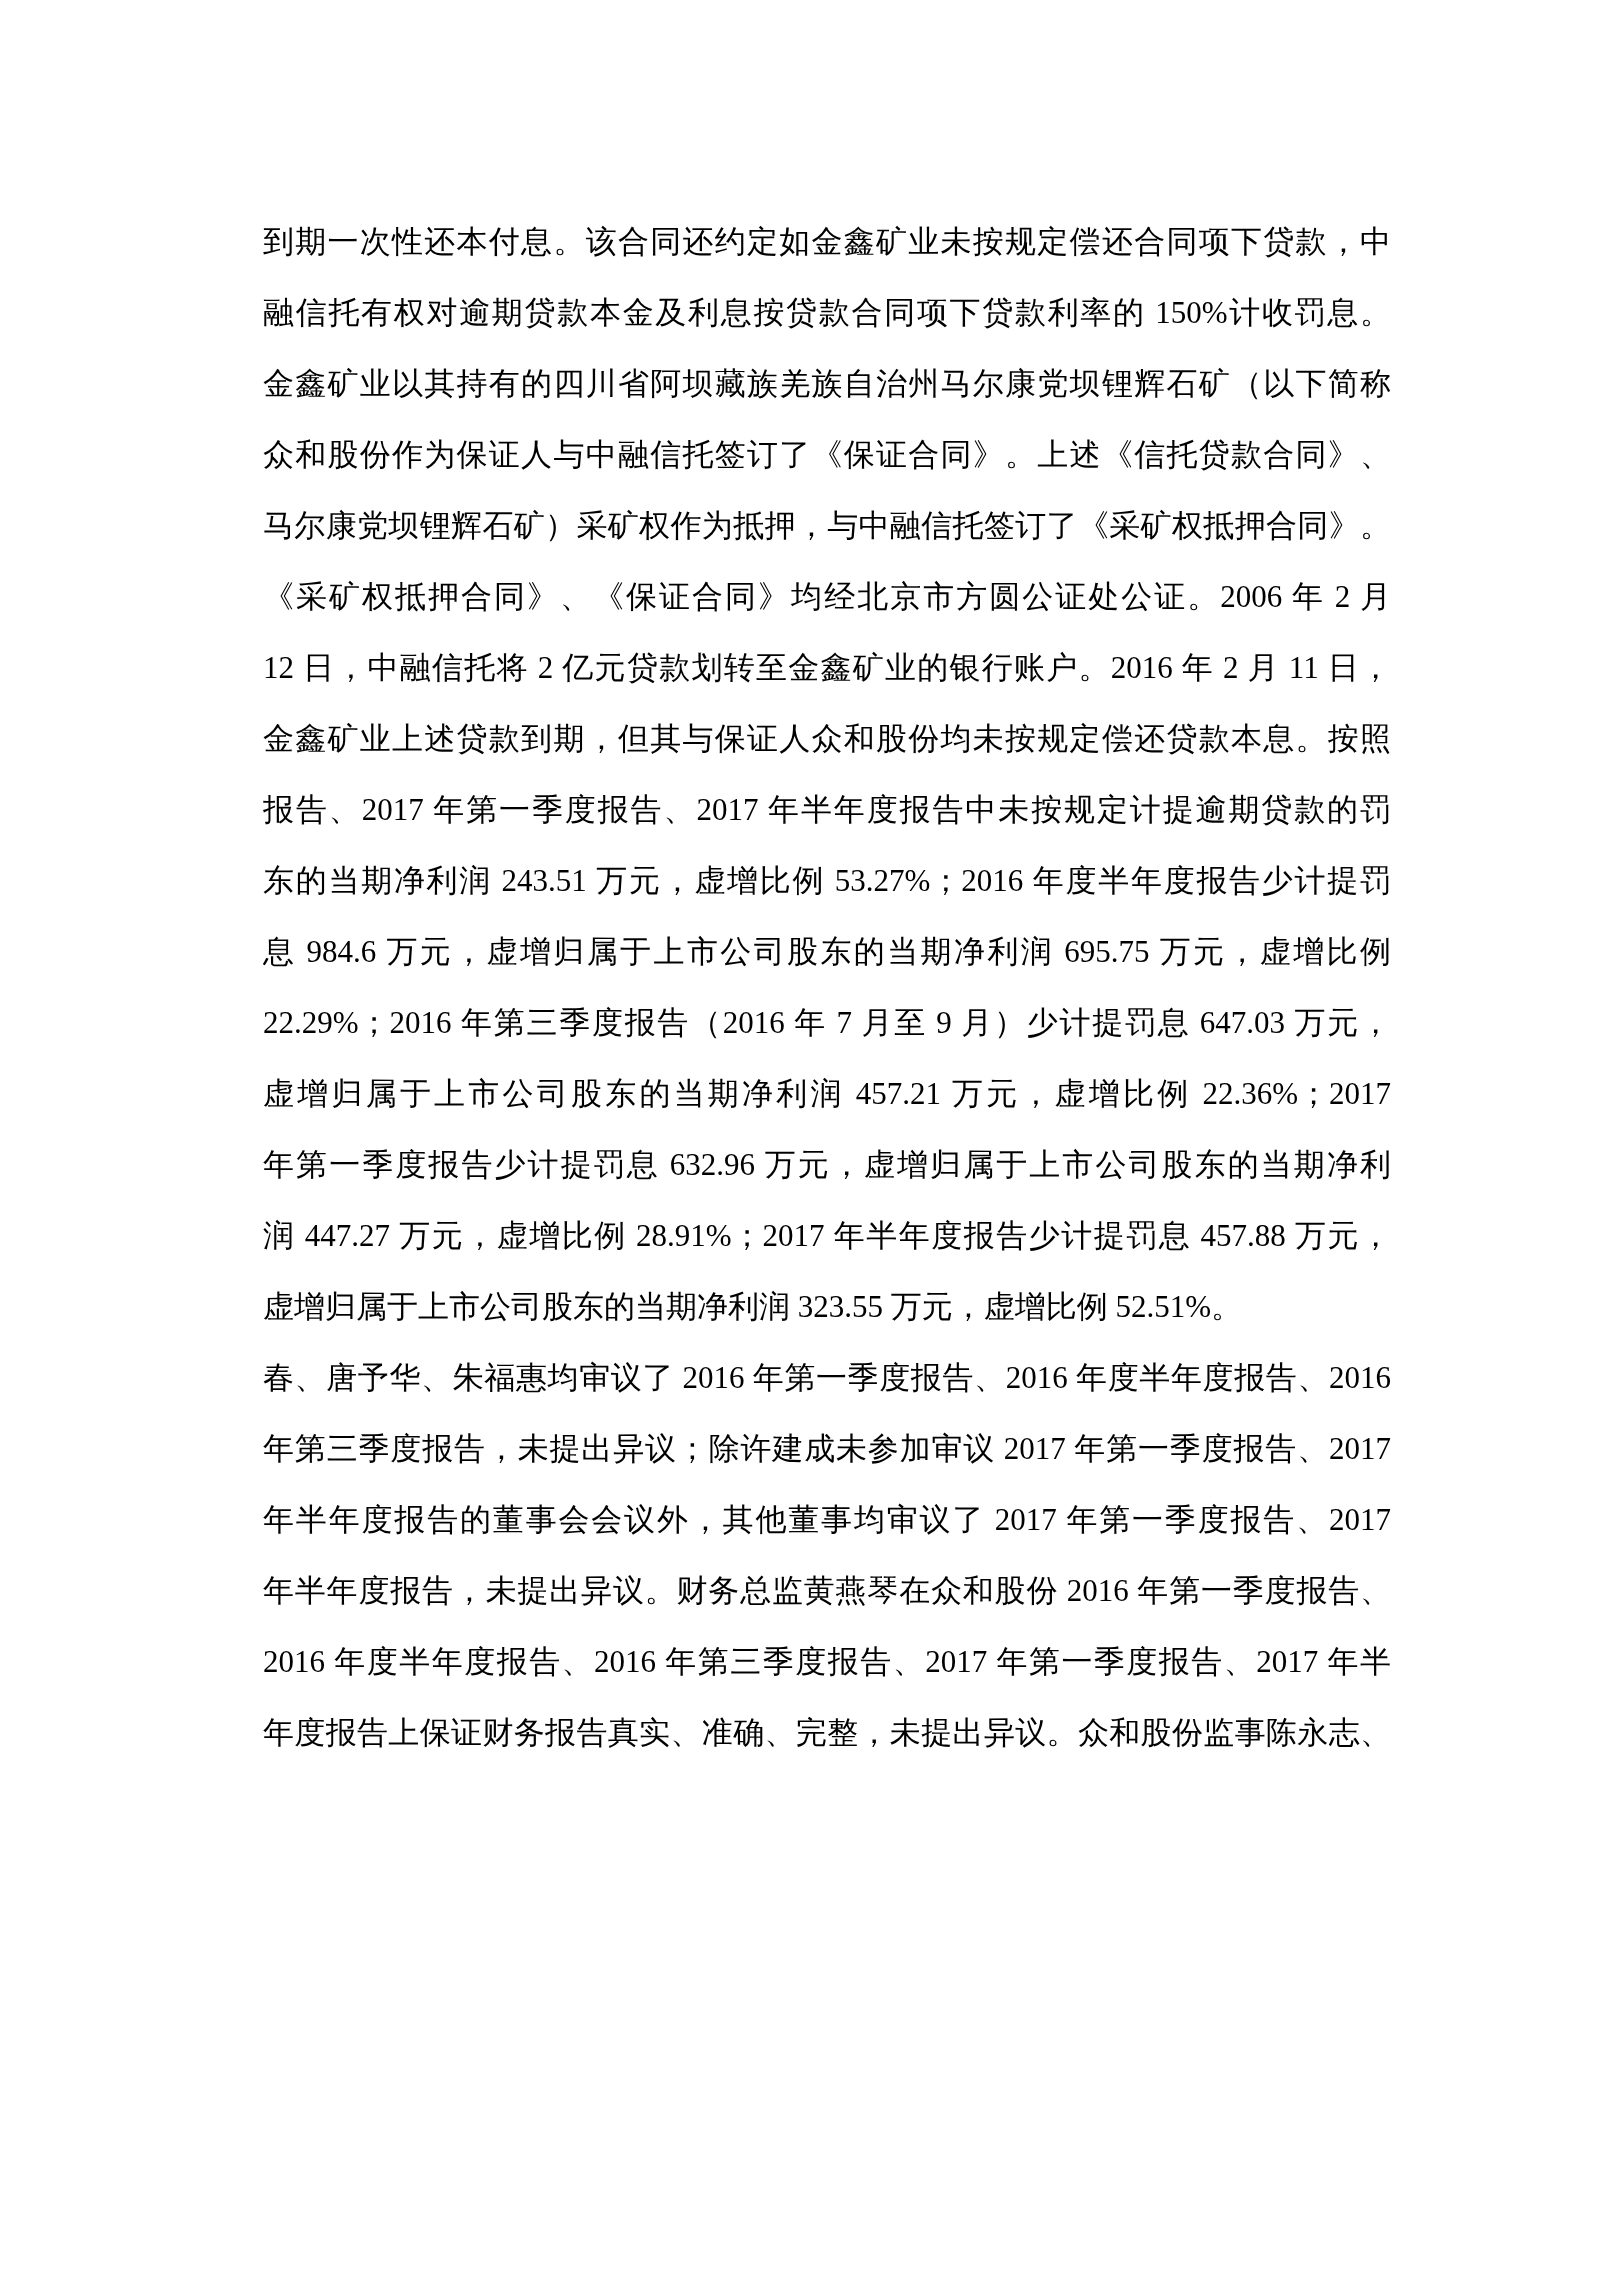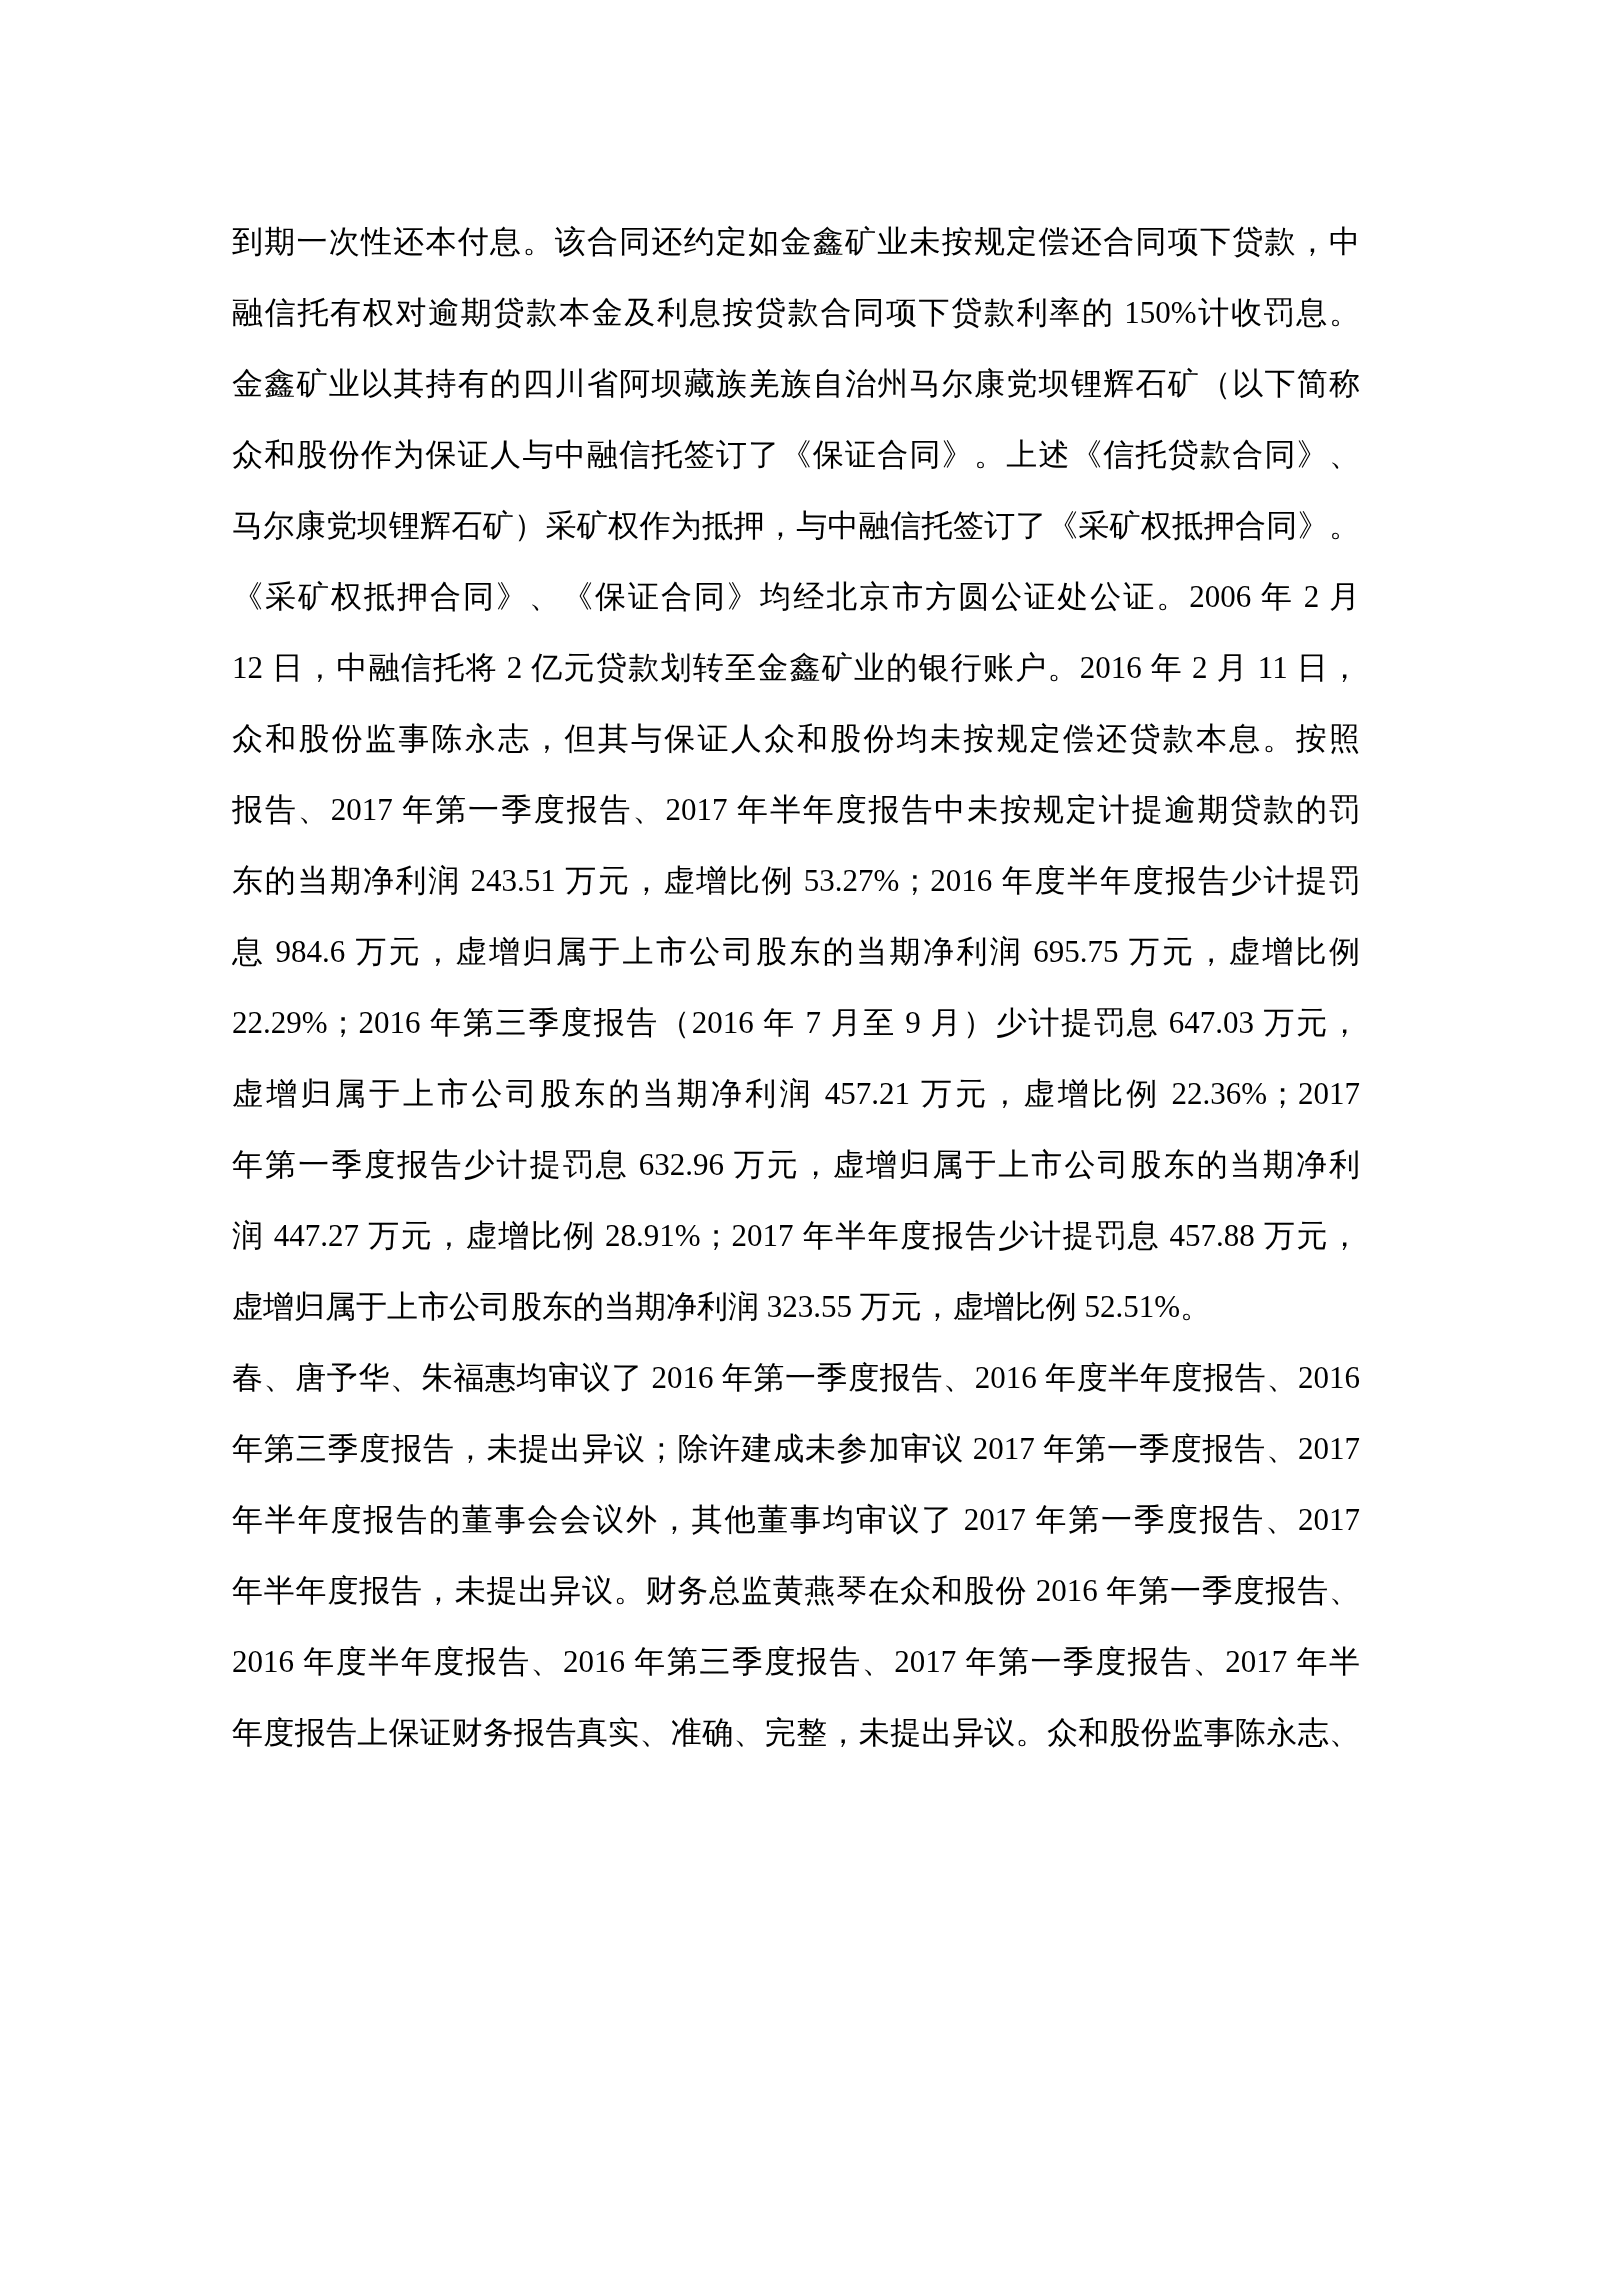--- a/index.html
+++ b/index.html
@@ -13,21 +13,21 @@
     position: relative;
     font-family: "Liberation Serif", "DejaVu Serif", serif;
   }
   .page {
     position: absolute;
     inset: 0;
     background: #ffffff;
   }
   .text-block {
     position: absolute;
-    left: 232px;
+    left: 263px;
     top: 206px;
     width: 1128px;
     color: #000000;
   }
   .line {
     font-size: 31px;
     line-height: 71px;
     height: 71px;
     overflow: hidden;
     white-space: normal;
@@ -48,21 +48,21 @@
 
 <main class="page">
   <section class="text-block" id="text-block">
       <div class="line">到期一次性还本付息。该合同还约定如金鑫矿业未按规定偿还合同项下贷款，中</div>
       <div class="line">融信托有权对逾期贷款本金及利息按贷款合同项下贷款利率的 150%计收罚息。</div>
       <div class="line">金鑫矿业以其持有的四川省阿坝藏族羌族自治州马尔康党坝锂辉石矿（以下简称</div>
       <div class="line">众和股份作为保证人与中融信托签订了《保证合同》。上述《信托贷款合同》、</div>
       <div class="line">马尔康党坝锂辉石矿）采矿权作为抵押，与中融信托签订了《采矿权抵押合同》。</div>
       <div class="line">《采矿权抵押合同》、《保证合同》均经北京市方圆公证处公证。2006 年 2 月</div>
       <div class="line">12 日，中融信托将 2 亿元贷款划转至金鑫矿业的银行账户。2016 年 2 月 11 日，</div>
-      <div class="line">众和股份监事陈永志，但其与保证人众和股份均未按规定偿还贷款本息。按照</div>
+      <div class="line">金鑫矿业上述贷款到期，但其与保证人众和股份均未按规定偿还贷款本息。按照</div>
       <div class="line">报告、2017 年第一季度报告、2017 年半年度报告中未按规定计提逾期贷款的罚</div>
       <div class="line">东的当期净利润 243.51 万元，虚增比例 53.27%；2016 年度半年度报告少计提罚</div>
       <div class="line">息 984.6 万元，虚增归属于上市公司股东的当期净利润 695.75 万元，虚增比例</div>
       <div class="line">22.29%；2016 年第三季度报告（2016 年 7 月至 9 月）少计提罚息 647.03 万元，</div>
       <div class="line">虚增归属于上市公司股东的当期净利润 457.21 万元，虚增比例 22.36%；2017</div>
       <div class="line">年第一季度报告少计提罚息 632.96 万元，虚增归属于上市公司股东的当期净利</div>
       <div class="line">润 447.27 万元，虚增比例 28.91%；2017 年半年度报告少计提罚息 457.88 万元，</div>
       <div class="line para-end">虚增归属于上市公司股东的当期净利润 323.55 万元，虚增比例 52.51%。</div>
       <div class="line">春、唐予华、朱福惠均审议了 2016 年第一季度报告、2016 年度半年度报告、2016</div>
       <div class="line">年第三季度报告，未提出异议；除许建成未参加审议 2017 年第一季度报告、2017</div>

